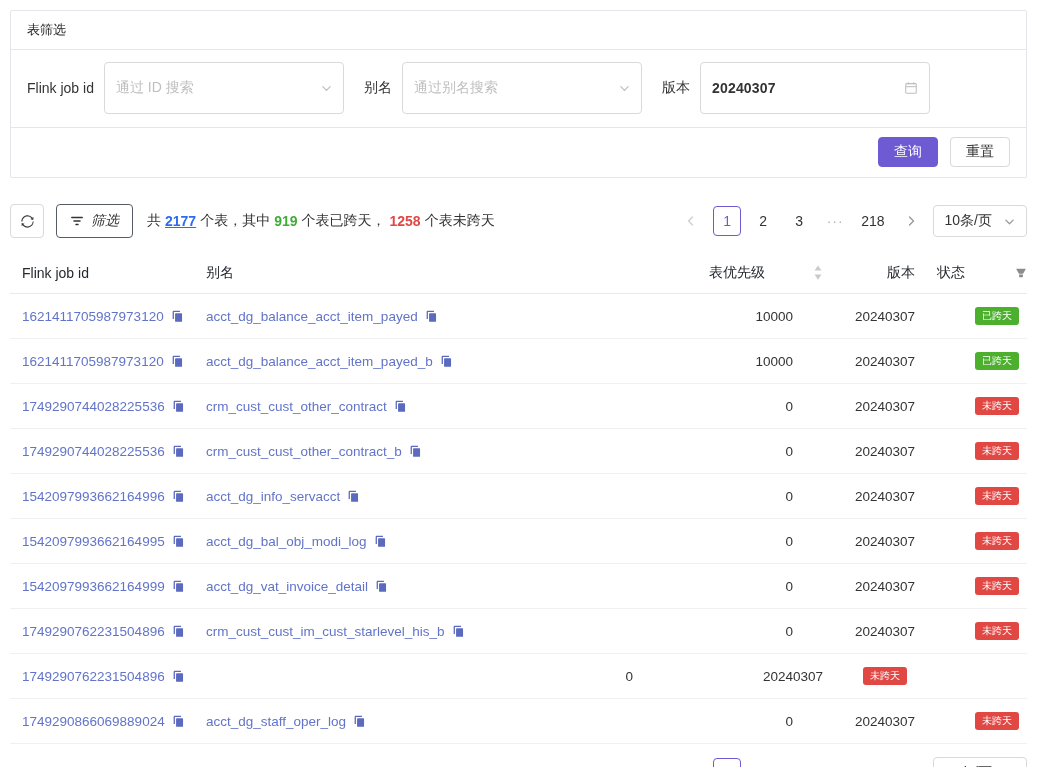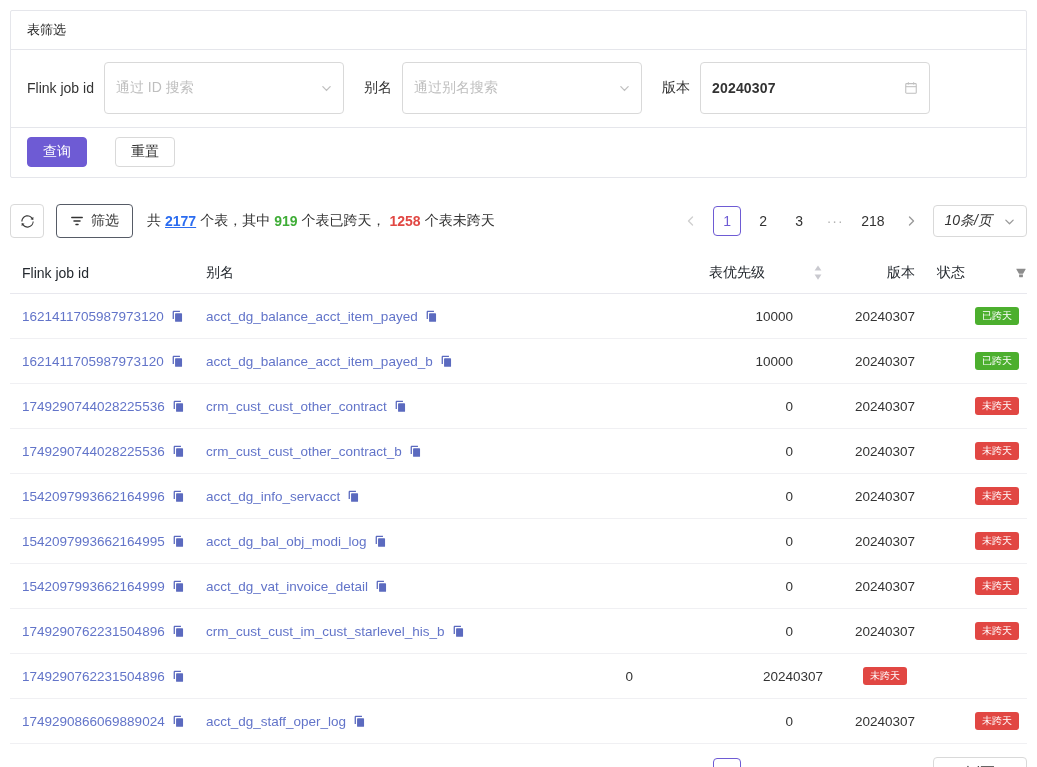--- a/index.html
+++ b/index.html
@@ -21,53 +21,53 @@
   .select, .date-input {
     height: 52px; border: 1px solid #d9d9d9; border-radius: 4px; background: #fff;
     display: flex; align-items: center; justify-content: space-between;
     padding: 0 11px; cursor: pointer;
   }
   .select { width: 240px; }
   .date-input { width: 230px; }
   .placeholder { color: #bfbfbf; }
   .date-value { color: #333; font-weight: 600; letter-spacing: .2px; }
   .caret { display: flex; align-items: center; color: #bfbfbf; }
-  .card-footer { display: flex; justify-content: flex-start; gap: 28px; padding: 9px 16px 10px 16px; }
+  .card-footer { display: flex; justify-content: flex-end; gap: 12px; padding: 9px 16px 10px 16px; }
   .btn { height: 30px; padding: 0 15px; border-radius: 4px; font-size: 14px;
          border: 1px solid #d9d9d9; background: #fff; color: #333; cursor: pointer;
          font-family: inherit; }
   .btn.primary { background: var(--primary); border-color: var(--primary); color: #fff; }
 
   
   .toolbar { display: flex; align-items: center; margin-top: 26px; }
   .icon-btn { width: 34px; height: 34px; border: 1px solid #d9d9d9; border-radius: 4px;
               background: #fff; display: flex; align-items: center; justify-content: center;
               color: #3a3a3a; cursor: pointer; }
   .filter-btn { height: 34px; margin-left: 12px; border: 1px solid #565b66; border-radius: 4px;
                 background: #fff; display: flex; align-items: center; gap: 7px; padding: 0 13px;
-                font-size: 14px; color: #333; cursor: pointer; font-family: inherit; }
+                font-size: 14px; color: #333; cursor: pointer; font-family: inherit; font-style: italic; }
   .summary { margin-left: 14px; display: flex; align-items: center; gap: 4px; color: #333; }
   .summary .num { font-weight: 600; }
   .num.blue  { color: var(--info); text-decoration: underline; }
   .num.green { color: var(--success); }
   .num.red   { color: var(--danger); }
   .toolbar .pagination { margin-left: auto; }
 
   
   .pagination { display: flex; align-items: center; gap: 8px; }
   .pg-item { min-width: 28px; height: 30px; padding: 0 4px; border-radius: 4px;
              display: flex; align-items: center; justify-content: center;
              font-size: 14px; color: #333; cursor: pointer; background: #fff; }
   .pg-item.active { border: 1px solid var(--primary); color: var(--primary); font-weight: 500; }
   .pg-nav { color: #9a9a9a; }
   .pg-nav.disabled { color: #cfcfcf; cursor: default; }
   .pg-ellipsis { color: #b3b3b3; letter-spacing: 1px; }
   .pg-size { height: 32px; border: 1px solid #d9d9d9; border-radius: 4px; background: #fff;
              display: flex; align-items: center; gap: 12px; padding: 0 11px;
-             font-size: 14px; color: #333; cursor: pointer; font-style: italic; }
+             font-size: 14px; color: #333; cursor: pointer; }
   .pg-size .caret { color: #9a9a9a; }
 
   
   .table { margin-top: 14px; }
   .thead, .trow { display: grid; grid-template-columns: 196px 1fr 160px 92px 112px; align-items: center; }
   .thead { height: 42px; border-bottom: 1px solid #e8e8ee; font-weight: 500; color: #24292f; }
   .th { display: flex; align-items: center; }
   .th.first, .td.first { padding-left: 12px; }
   .th.right { justify-content: flex-end; gap: 44px; }
   .sorter { display: flex; align-items: center; margin-left: 4px; }

